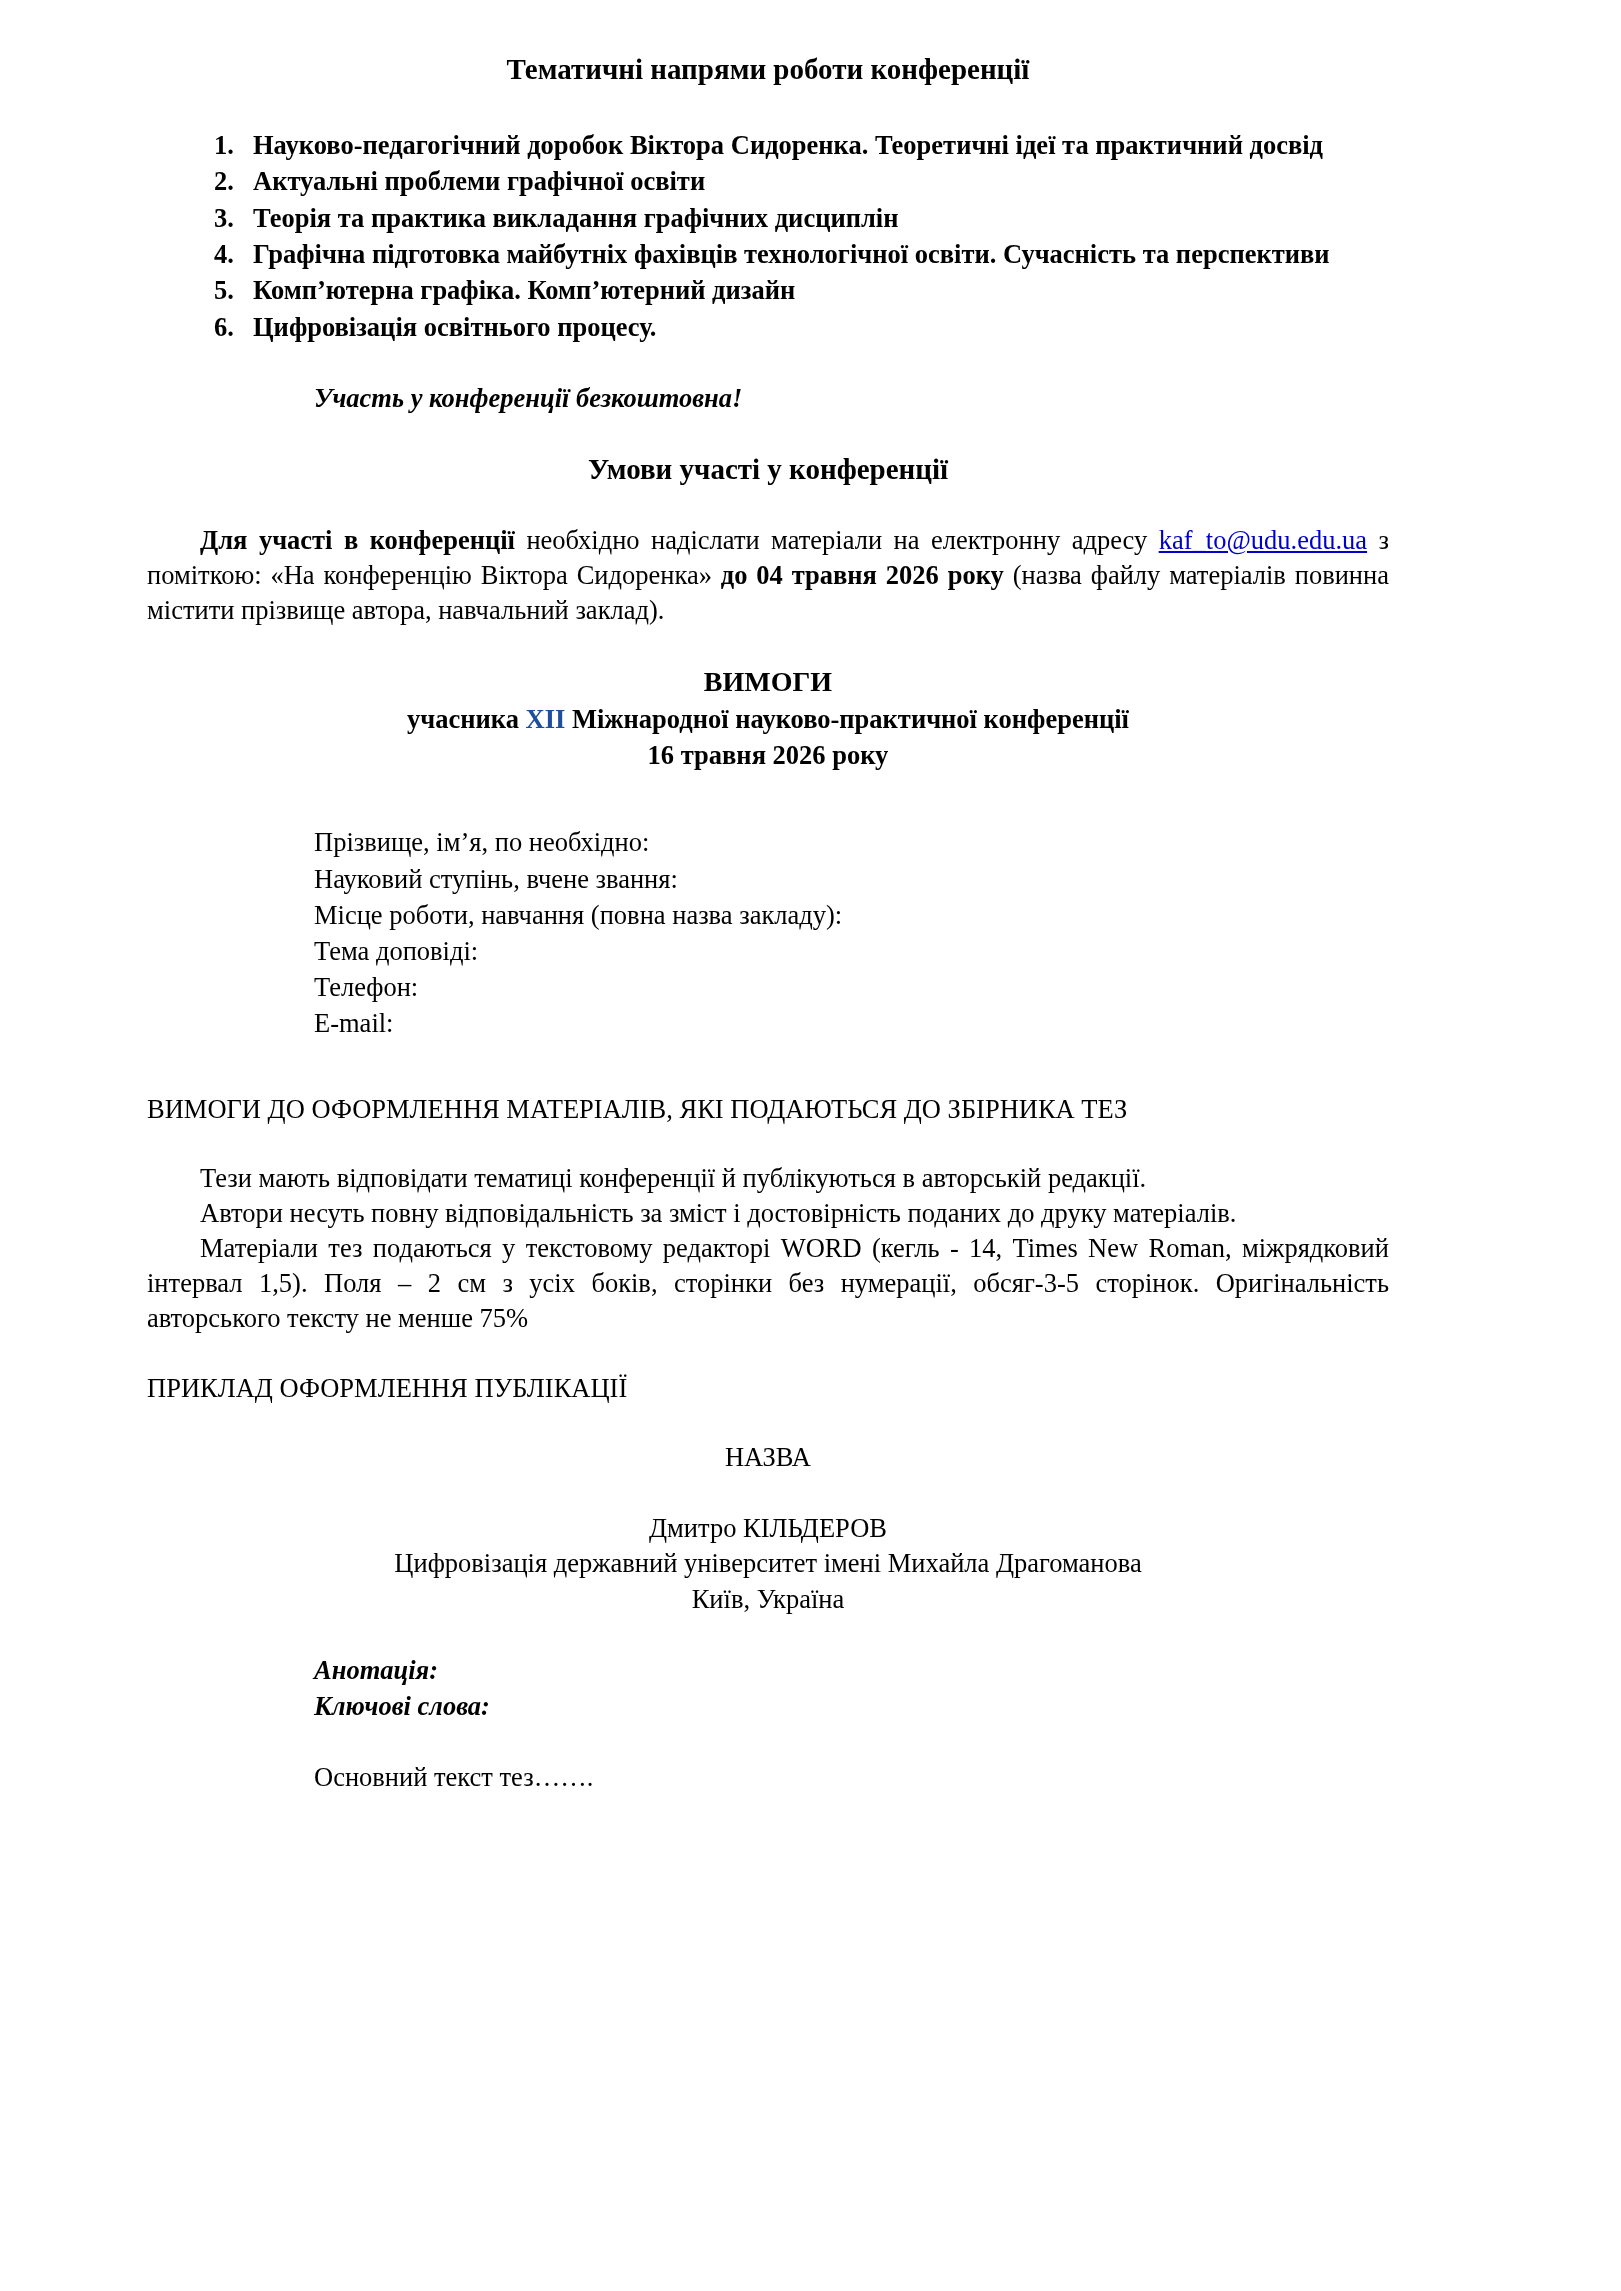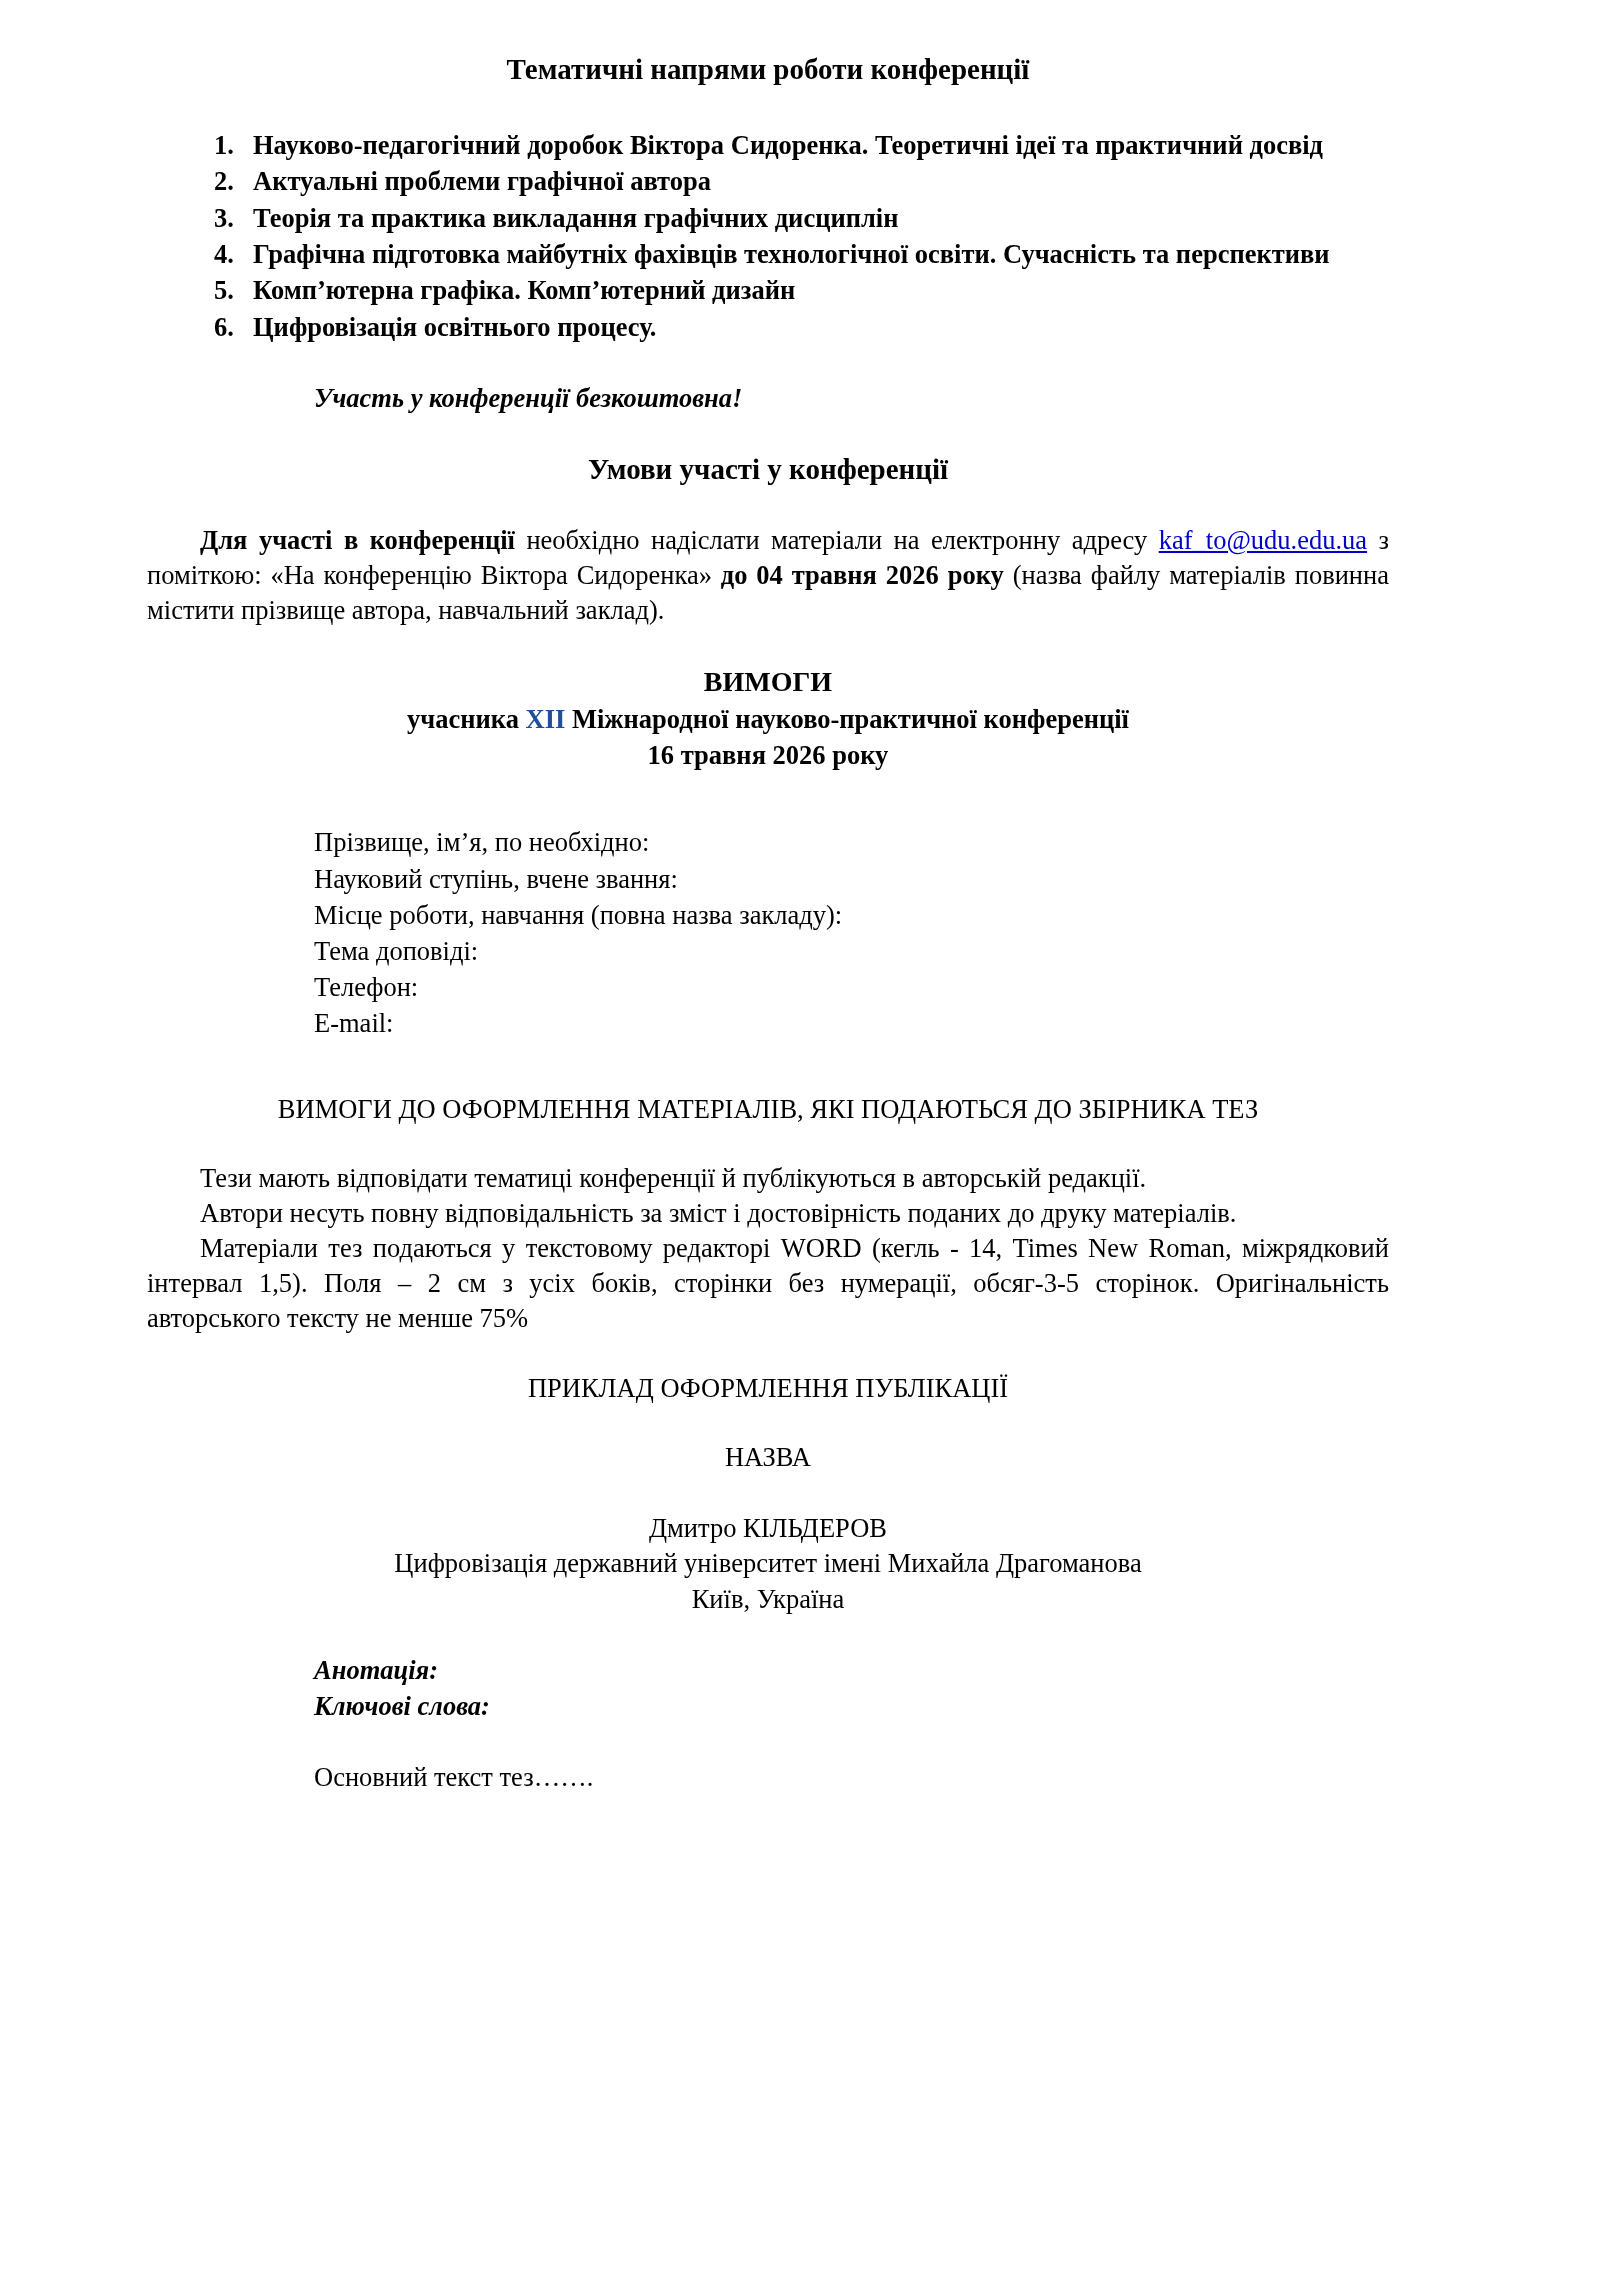--- a/index.html
+++ b/index.html
@@ -99,21 +99,21 @@
     font-size: 26.5px;
     line-height: 1.34;
   }
   .center-bold {
     text-align: center;
     font-weight: normal;
     font-size: 26.5px;
     line-height: 1.34;
   }
   .req-head {
-    text-align: center;
+    text-align: left;
     font-size: 26.5px;
     line-height: 1.3;
   }
   .ital-label {
     font-style: italic;
     font-weight: bold;
     font-size: 26.5px;
     line-height: 1.36;
     margin-left: 167px;
   }
@@ -137,21 +137,21 @@
 </style>
 </head>
 <body>
 
 <div class="page">
 
   <div class="title-main">Тематичні напрями роботи конференції</div>
 
   <ol class="topics">
     <li class="justify-full">Науково-педагогічний доробок Віктора Сидоренка. Теоретичні ідеї та практичний досвід</li>
-    <li>Актуальні проблеми графічної автора</li>
+    <li>Актуальні проблеми графічної освіти</li>
     <li>Теорія та практика викладання графічних дисциплін</li>
     <li class="justify-full">Графічна підготовка майбутніх фахівців технологічної освіти. Сучасність та перспективи</li>
     <li>Комп’ютерна графіка. Комп’ютерний дизайн</li>
     <li>Цифровізація освітнього процесу.</li>
   </ol>
 
   <div class="spacer-md"></div>
 
   <div style="margin-left:167px;">
     <span class="italic-bold">Участь у конференції безкоштовна!</span>

